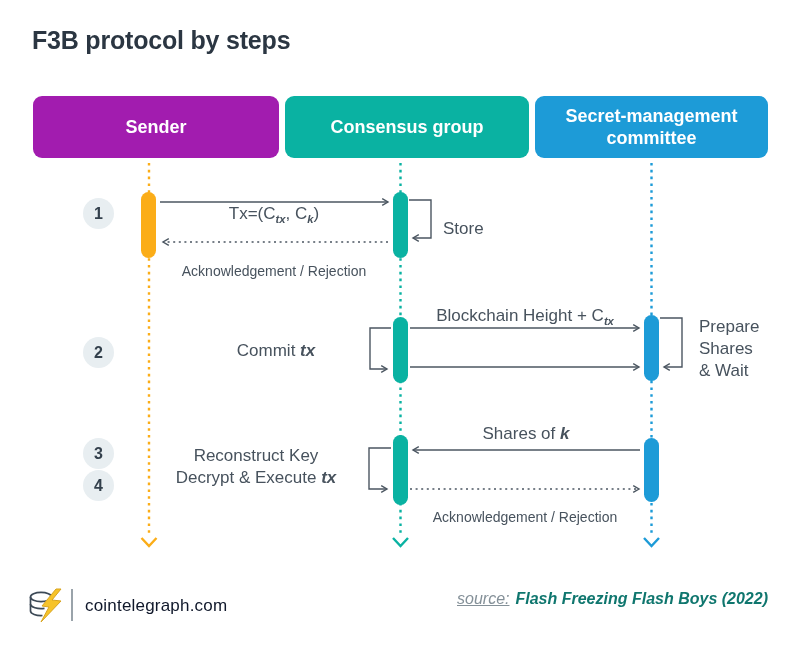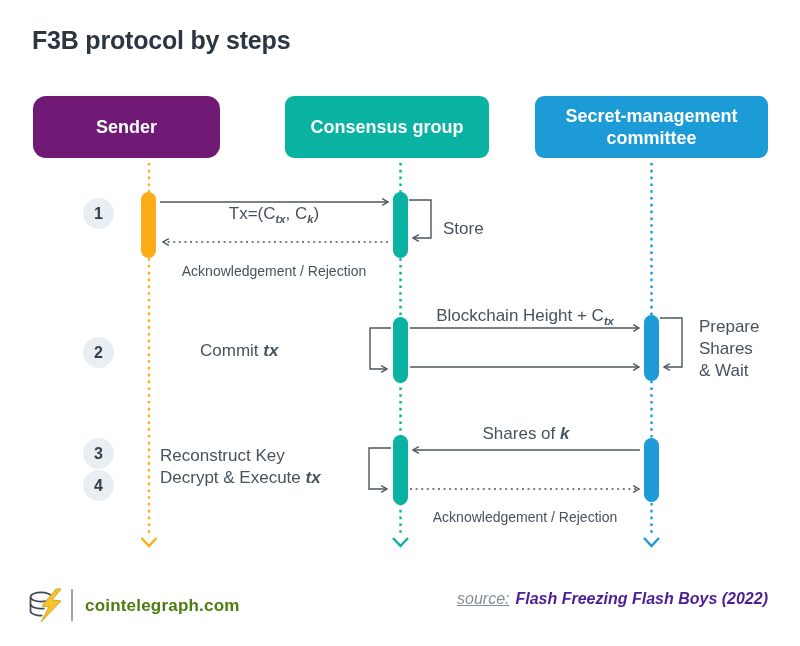--- a/index.html
+++ b/index.html
@@ -4,42 +4,42 @@
 <style>
   html,body{margin:0;padding:0;background:#fff;}
   .canvas{position:relative;width:800px;height:646px;background:#ffffff;
           font-family:"Liberation Sans", sans-serif;overflow:hidden;}
   .title{position:absolute;left:32px;top:26px;font-size:25px;font-weight:700;
          color:#2B3642;letter-spacing:-0.2px;}
   .layer{position:absolute;left:0;top:0;}
   .actor{position:absolute;top:96px;height:62px;border-radius:9px;display:flex;
          align-items:center;justify-content:center;text-align:center;color:#fff;
          font-weight:700;font-size:18px;line-height:1.25;}
-  .actor-sender{left:33px;width:187px;background:#701a75;border-radius:13px;}
-  .actor-consensus{left:285px;width:204px;background:#0AB2A2;}
+  .actor-sender{left:33px;width:246px;background:#a21caf;}
+  .actor-consensus{left:285px;width:244px;background:#0AB2A2;}
   .actor-committee{left:535px;width:233px;background:#1D9BD7;padding:12px 26px;box-sizing:border-box;}
   .bar{position:absolute;width:15px;border-radius:8px;}
   .bar-orange{background:#FBAD18;}
   .bar-teal{background:#0AB2A2;}
   .bar-blue{background:#1D9BD7;}
   .circle{position:absolute;left:83px;width:31px;height:31px;border-radius:50%;
           background:#E8EEF1;color:#33404C;display:flex;align-items:center;
           justify-content:center;font-size:16px;font-weight:600;}
   .msg{position:absolute;color:#47525D;font-size:17px;white-space:nowrap;}
   .msg.small{font-size:14px;margin-top:40px;}
   .center{text-align:center;}
-  .right{text-align:left;}
+  .right{text-align:center;}
   .sub{font-size:0.66em;font-style:italic;font-weight:700;vertical-align:-0.32em;}
   .em{font-style:italic;font-weight:600;}
   .lh22{line-height:22px;}
-  .footer-site{position:absolute;left:85px;top:596px;font-size:17px;color:#4d7c0f;letter-spacing:0.2px;font-weight:bold;}
+  .footer-site{position:absolute;left:85px;top:596px;font-size:17px;color:#0f172a;letter-spacing:0.2px;}
   .footer-divider{position:absolute;left:71px;top:589px;width:2px;height:32px;background:#9AA3AA;}
   .source{position:absolute;right:32px;top:590px;font-size:16px;white-space:nowrap;}
   .source .prefix{font-style:italic;color:#849098;margin-right:6px;text-decoration:underline;}
-  .source .work{font-style:italic;font-weight:700;color:#4c1d95;}
+  .source .work{font-style:italic;font-weight:700;color:#0f766e;}
 </style>
 </head>
 <body>
 
 <div class="canvas">
 
   <div class="title">F3B protocol by steps</div>
 
   <svg class="layer" width="800" height="646" viewBox="0 0 800 646">
     <defs>

